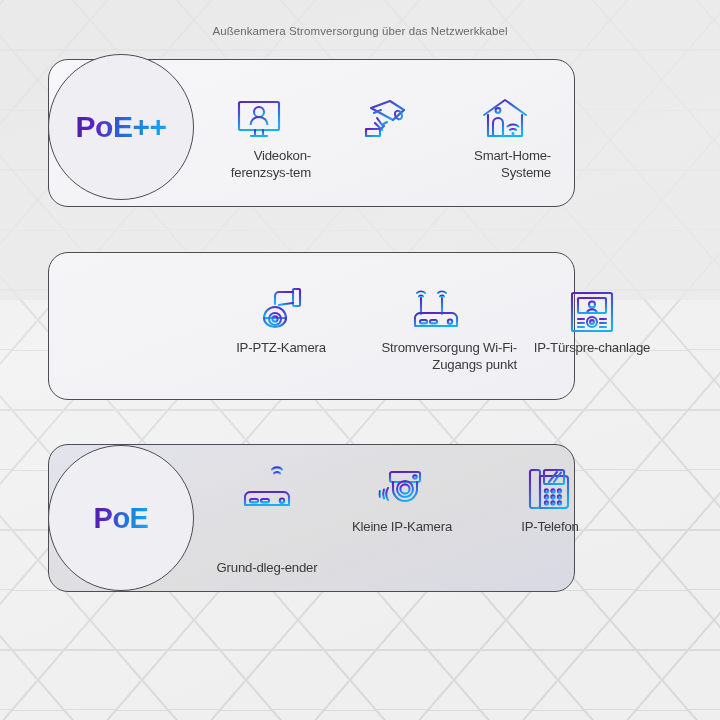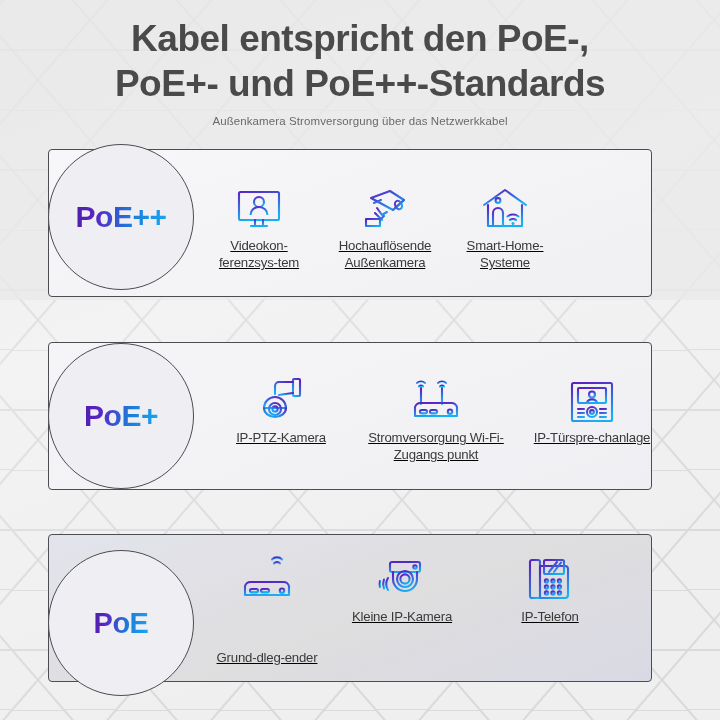--- a/index.html
+++ b/index.html
@@ -55,26 +55,25 @@
 
   
   .cards {
     position: relative;
     margin-top: 22px;
   }
 
   .card {
     position: absolute;
     left: 48px;
-    width: 604px;
+    width: 527px;
     border: 1.1px solid #4c4c52;
-    border-radius: 4px;
+    border-radius: 20px;
     display: flex;
     align-items: center;
-    text-decoration: underline;
   }
 
   .card-1 { top: 0px;   height: 148px; background: linear-gradient(160deg,#f7f7f9 0%, #f3f3f5 60%, #f0f0f3 100%); }
   .card-2 { top: 193px; height: 148px; background: linear-gradient(160deg,#f5f5f7 0%, #f2f2f5 60%, #efeff3 100%); }
   .card-3 { top: 385px; height: 148px; background: linear-gradient(160deg,#e3e3ec 0%, #dededf 55%, #d9d9e4 100%); }
 
   
   .badge {
     position: absolute;
     width: 146px;
@@ -82,21 +81,21 @@
     border-radius: 50%;
     border: 1.1px solid #4c4c52;
     background: #eeeef3;
     display: flex;
     align-items: center;
     justify-content: center;
     left: -1px;
   }
   .card-1 .badge { top: -6px; }
   .card-2 .badge { top: 0px; }
-  .card-3 .badge { top: 15px; }
+  .card-3 .badge { top: 0px; }
 
   .badge-text {
     font-size: 30px;
     font-weight: 700;
     letter-spacing: -0.5px;
     background: linear-gradient(100deg, #4b1fa8 0%, #5a23c4 22%, #1b7ddb 62%, #18a9f5 100%);
     -webkit-background-clip: text;
     background-clip: text;
     color: transparent;
     -webkit-text-fill-color: transparent;
@@ -110,21 +109,21 @@
     align-items: flex-start;
     margin-left: 158px;
     width: 486px;
     padding-right: 6px;
   }
 
   .item {
     display: flex;
     flex-direction: column;
     align-items: center;
-    text-align: center;
+    text-align: right;
   }
 
   .item-icon {
     height: 52px;
     display: flex;
     align-items: flex-end;
     justify-content: center;
     margin-bottom: 6px;
   }
   .item-icon svg { display: block; }
@@ -173,24 +172,20 @@
   </defs>
   <rect width="720" height="720" fill="#e9e9e9"></rect>
   <rect width="720" height="720" fill="url(#hexpat)" opacity="0.9"></rect>
   <rect width="720" height="720" fill="url(#hexfade)" opacity="0.5"></rect>
   <rect width="720" height="300" fill="#e9e9e9" opacity="0.78"></rect>
 </svg>
 
 <div id="page-root">
 
   <div class="header">
-    <div class="title">
-      <div>Kabel entspricht den PoE-,</div>
-      <div>PoE+- und PoE++-Standards</div>
-    </div>
     <div class="subtitle">Außenkamera Stromversorgung über das Netzwerkkabel</div>
   </div>
 
   <div class="cards">
 
     <div class="card card-1">
       <div class="badge badge-1">
         <span class="badge-text">PoE++</span>
       </div>
       <div class="items">
@@ -228,21 +223,20 @@
                 <path d="M33 24 L44 14"></path>
                 <ellipse cx="38.5" cy="19" rx="3.2" ry="4.4" transform="rotate(-27 38.5 19)"></ellipse>
                 <path d="M14 17 L21 14"></path>
                 <path d="M17 22 L22 29 L27 26"></path>
                 <path d="M15 27 L22 34"></path>
                 <path d="M6 33 H20 V40 H6 Z"></path>
                 <path d="M20 34 L24 30"></path>
               </g>
             </svg>
           </span>
-          <span class="item-label">Hochauflösende Außenkamera</span>
         </div>
 
 
         <div class="item">
           <span class="item-icon">
             <svg width="50" height="46" viewBox="0 0 50 46" fill="none">
               <defs>
                   <linearGradient id="g4" x1="0.2" y1="0" x2="0.6" y2="1">
                 <stop offset="0%" stop-color="#5a23c4"></stop>
                     <stop offset="100%" stop-color="#18b0f5"></stop>
@@ -259,23 +253,20 @@
               </g>
             </svg>
           </span>
           <span class="item-label">Smart-Home-Systeme</span>
         </div>
 
       </div>
     </div>
 
     <div class="card card-2">
-      <div class="badge badge-2">
-        <span class="badge-text">PoE+</span>
-      </div>
       <div class="items">
 
         <div class="item">
           <span class="item-icon">
             <svg width="48" height="48" viewBox="0 0 48 48" fill="none">
               <defs>
                   <linearGradient id="g5" x1="0.8" y1="0" x2="0.2" y2="1">
                 <stop offset="0%" stop-color="#5a23c4"></stop>
                     <stop offset="100%" stop-color="#18b0f5"></stop>
                   </linearGradient>

